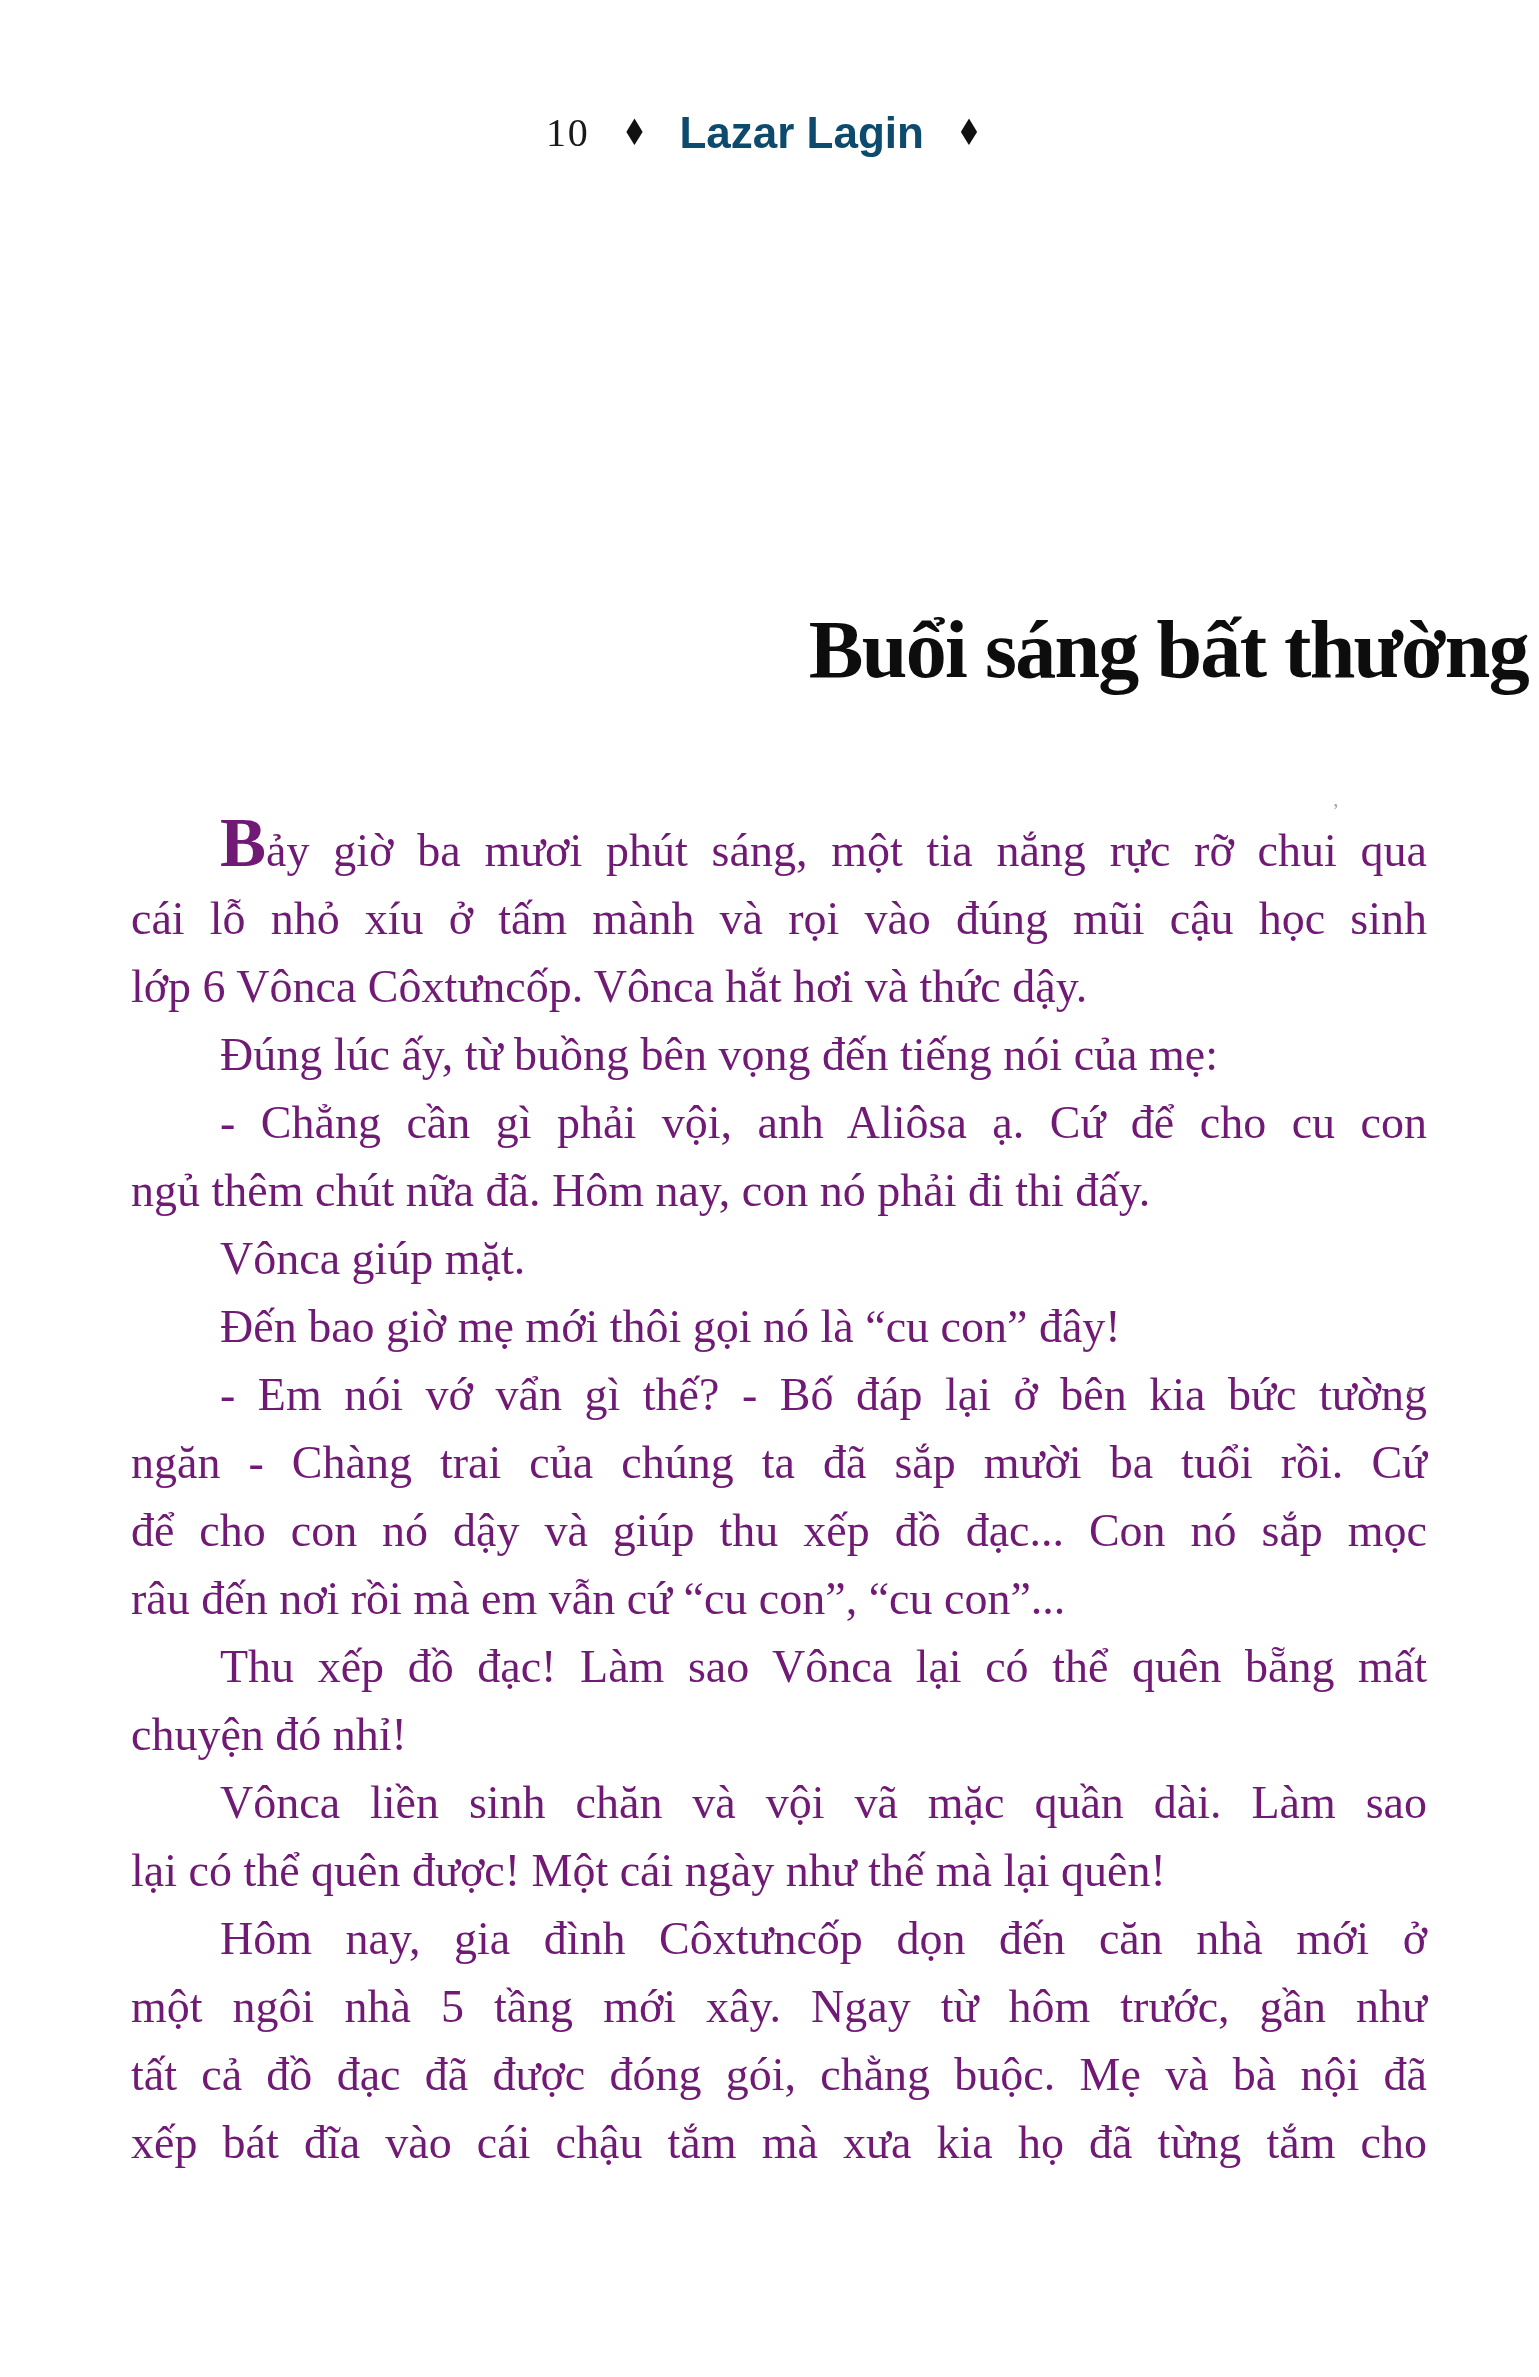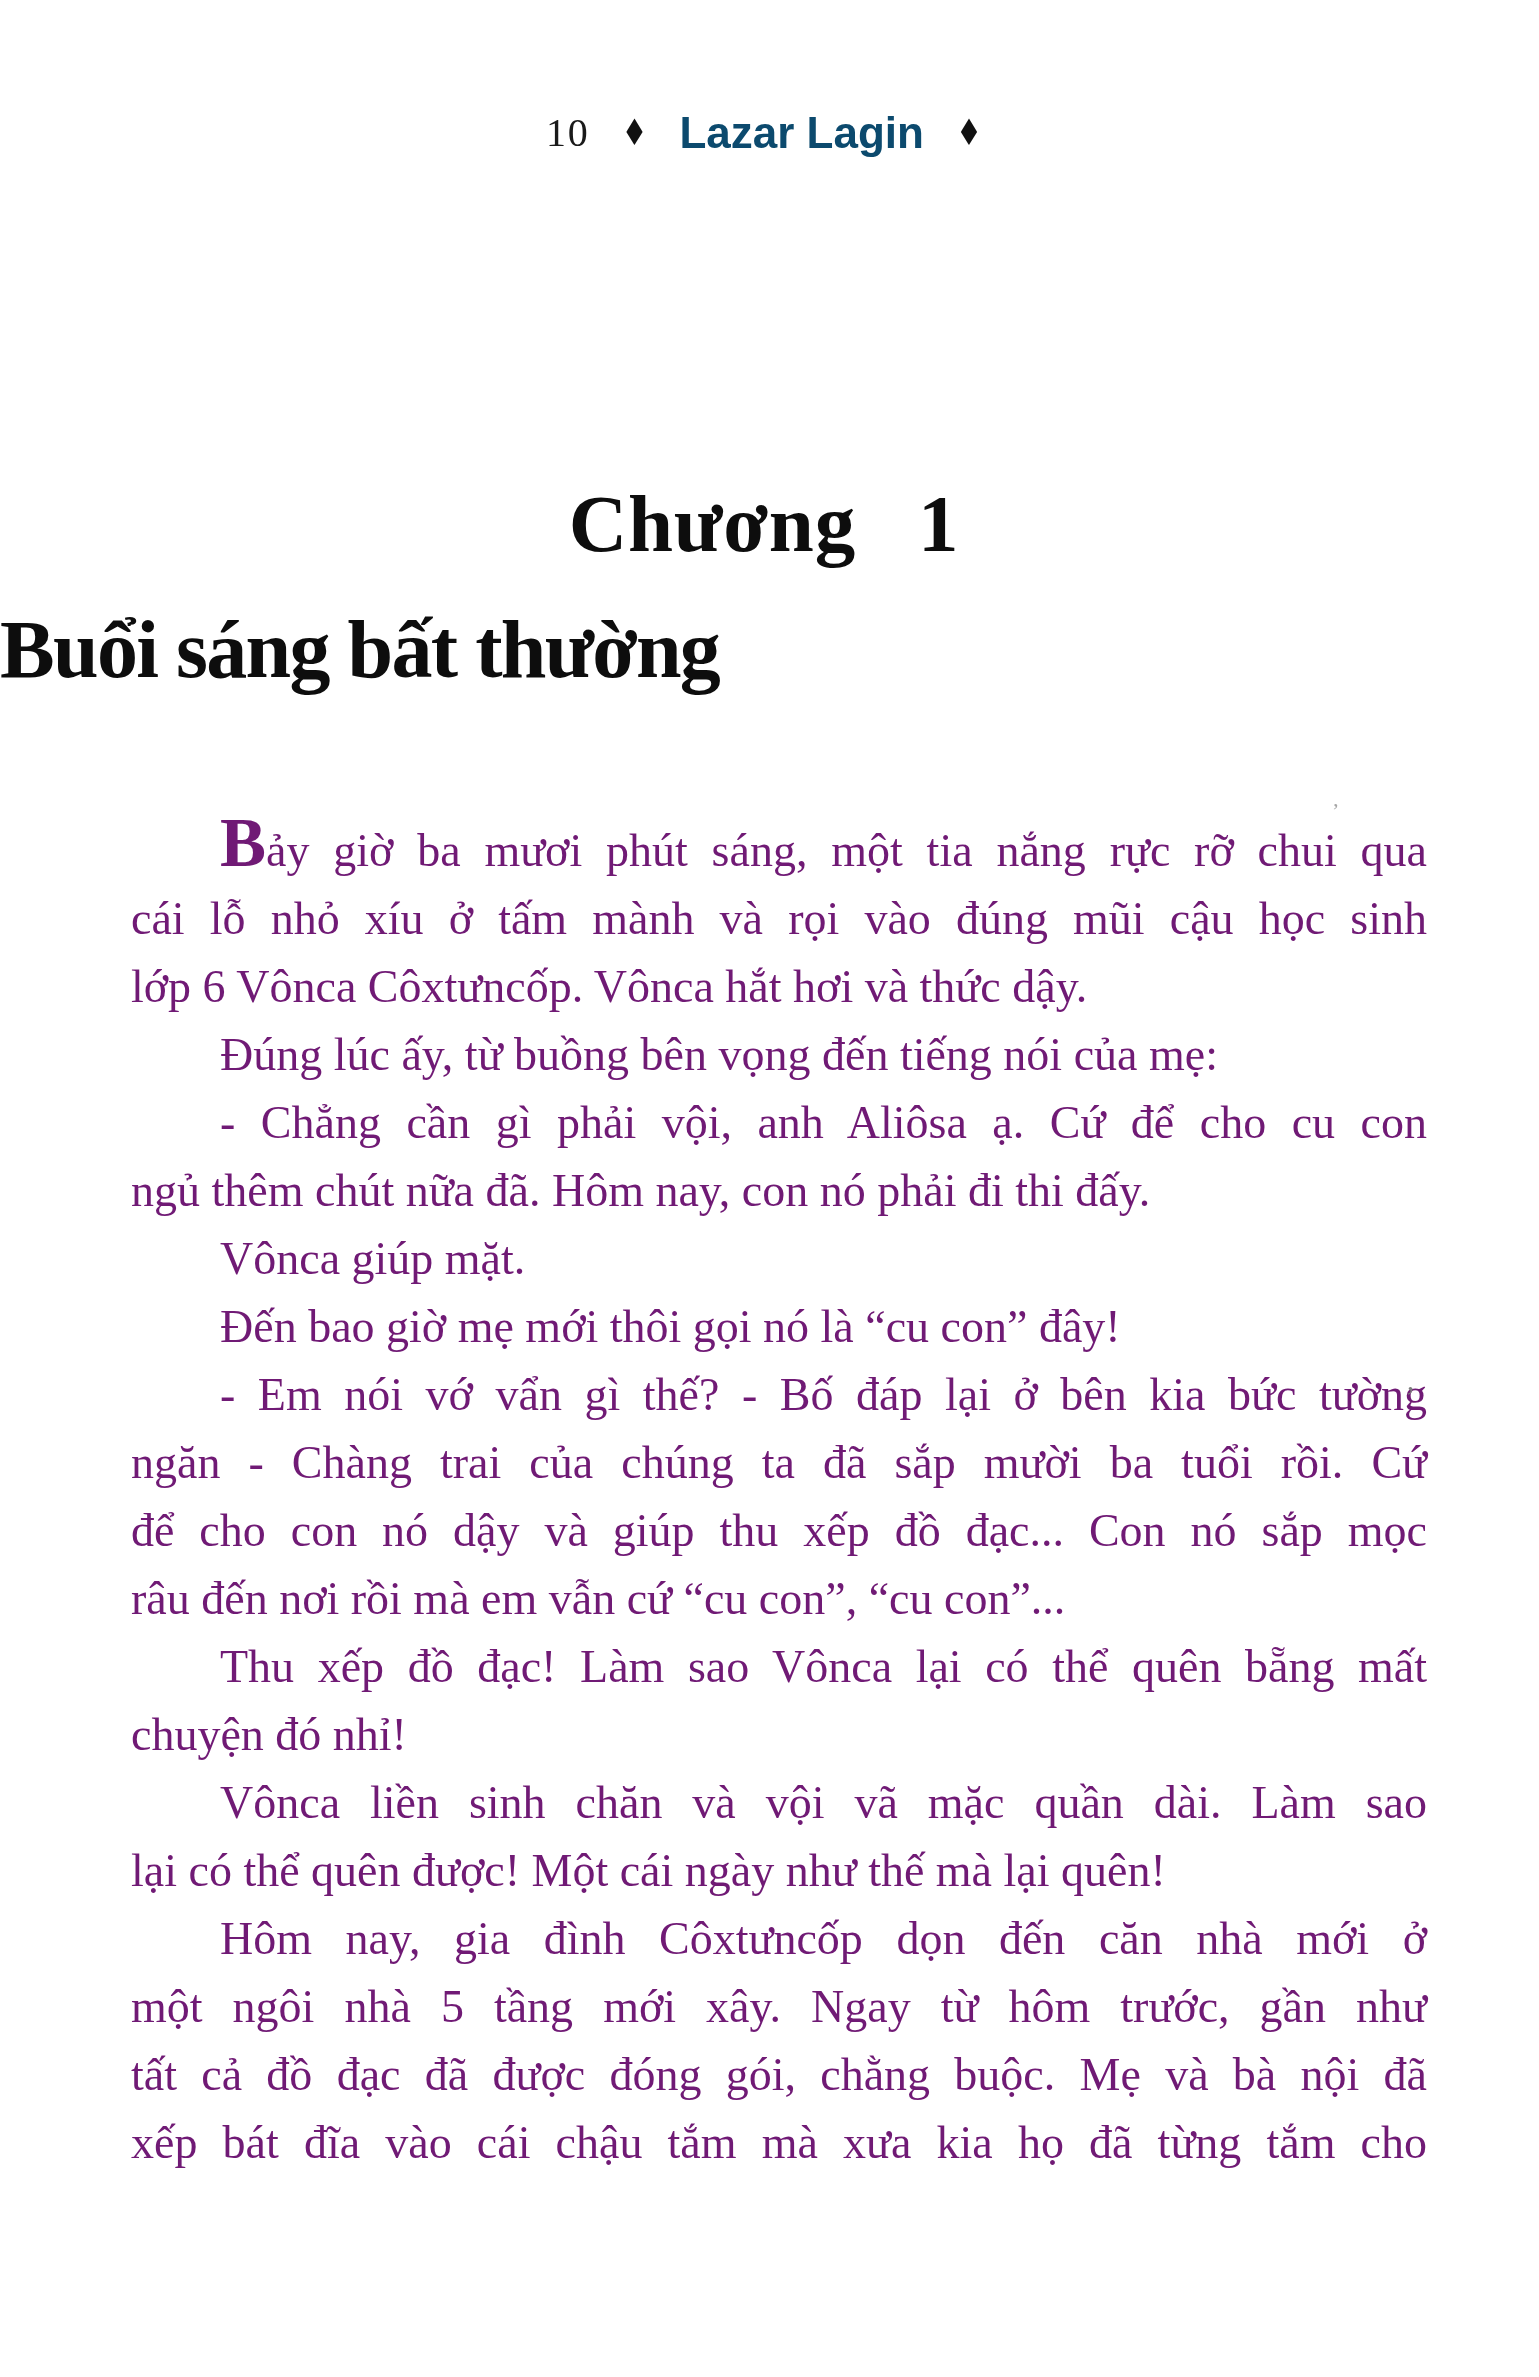--- a/index.html
+++ b/index.html
@@ -44,21 +44,21 @@
     top: 480px; left: 0; width: 1528px;
     text-align: center;
     font: bold 81px/1.1 "Liberation Serif", serif;
     color: #0d0d0d;
     word-spacing: 41px;
     letter-spacing: 0.8px;
   }
   .chapter-title {
     position: absolute;
     top: 601px; left: 0; width: 1528px;
-    text-align: left;
+    text-align: right;
     font: bold 82px/1.2 "Liberation Serif", serif;
     letter-spacing: -1.7px;
     color: #0d0d0d;
   }
   
   .bodytext {
     position: absolute;
     left: 131px; top: 817px;
     width: 1296px;
     font: 46px/68px "Liberation Serif", serif;
@@ -90,21 +90,20 @@
 
 <div class="page">
 
   <div class="running-header">
     <span class="pagenum">10</span>
     <span class="diamond">♦</span>
     <span class="booktitle">Lazar Lagin</span>
     <span class="diamond">♦</span>
   </div>
 
-  <div class="chapter-number">Chương 1</div>
   <div class="chapter-title">Buổi sáng bất thường</div>
 
   <div class="bodytext" id="bodytext">
       <div class="line first"><span class="dropcap">B</span>ảy giờ ba mươi phút sáng, một tia nắng rực rỡ chui qua</div>
       <div class="line">cái lỗ nhỏ xíu ở tấm mành và rọi vào đúng mũi cậu học sinh</div>
       <div class="line end">lớp 6 Vônca Côxtưncốp. Vônca hắt hơi và thức dậy.</div>
       <div class="line first end">Đúng lúc ấy, từ buồng bên vọng đến tiếng nói của mẹ:</div>
       <div class="line first">- Chẳng cần gì phải vội, anh Aliôsa ạ. Cứ để cho cu con</div>
       <div class="line end">ngủ thêm chút nữa đã. Hôm nay, con nó phải đi thi đấy.</div>
       <div class="line first end">Vônca giúp mặt.</div>

